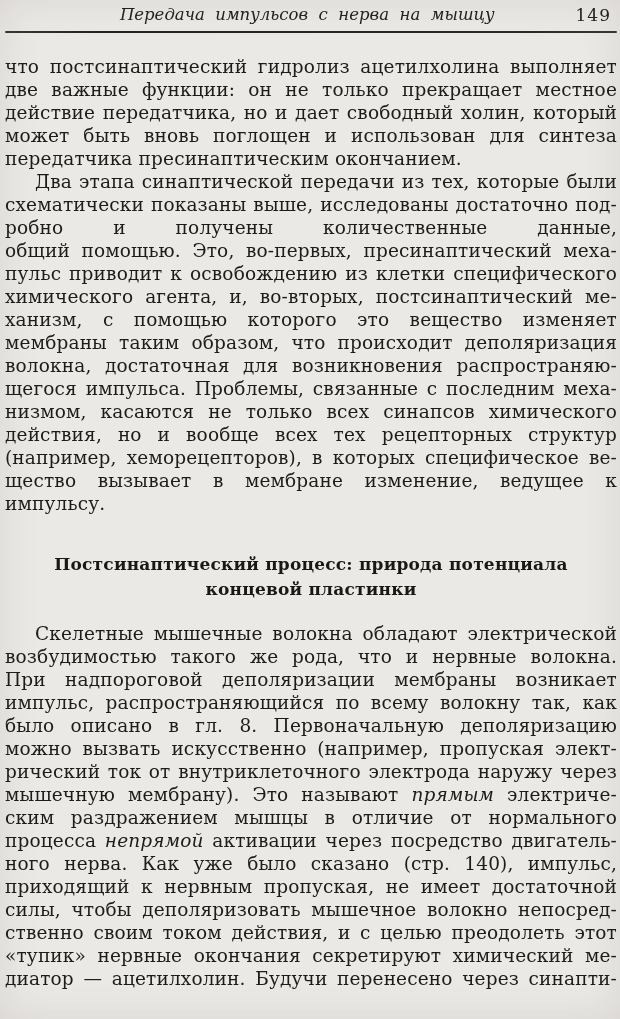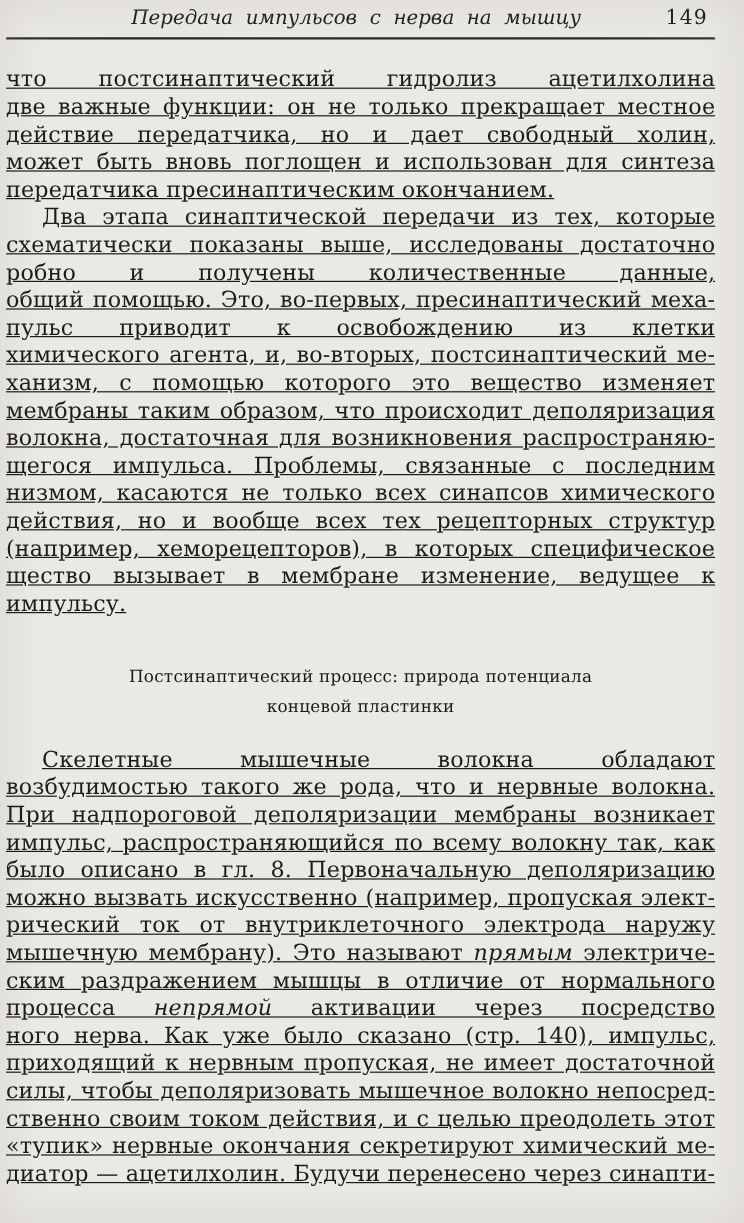--- a/index.html
+++ b/index.html
@@ -1,21 +1,21 @@
 <!DOCTYPE html>
 <html lang="ru"><head>
 <meta charset="utf-8">
 <style>
   html, body { margin: 0; padding: 0; }
   .page {
     position: relative;
     width: 620px;
     height: 1019px;
     box-sizing: border-box;
-    padding: 0 24px 0 5px;
+    padding: 0 3px 0 5px;
     overflow: hidden;
     background:
       radial-gradient(ellipse at 50% 30%, rgba(255,255,255,0.5) 0%, rgba(255,255,255,0) 60%),
       linear-gradient(180deg, #eceae7 0%, #efedeа 40%, #eae8e4 100%),
       #ebe9e6;
     background-color: #ebe9e6;
     color: #1e1c19;
     font-family: "DejaVu Serif", "Liberation Serif", serif;
     box-shadow: inset 0 0 40px rgba(80,75,65,0.12);
   }
@@ -53,28 +53,27 @@
     margin-top: 22px;
     font-size: 18.5px;
     line-height: 23px;
     letter-spacing: 0.15px;
   }
   .para .line {
     height: 23px;
     overflow: hidden;
     text-align: justify;
     text-align-last: justify;
-    text-decoration: underline;
   }
   .para .line.last { text-align-last: left; }
   .para .line.indent { padding-left: 30px; }
   .section-heading {
     margin: 37px 0 20px 0;
-    font-weight: normal;
-    font-size: 14px;
+    font-weight: bold;
+    font-size: 17px;
     line-height: 25px;
     letter-spacing: 0.2px;
     color: #1a1815;
   }
   .section-heading .line {
     height: 25px;
     text-align: center;
     text-align-last: center;
   }
   i { font-style: italic; }

